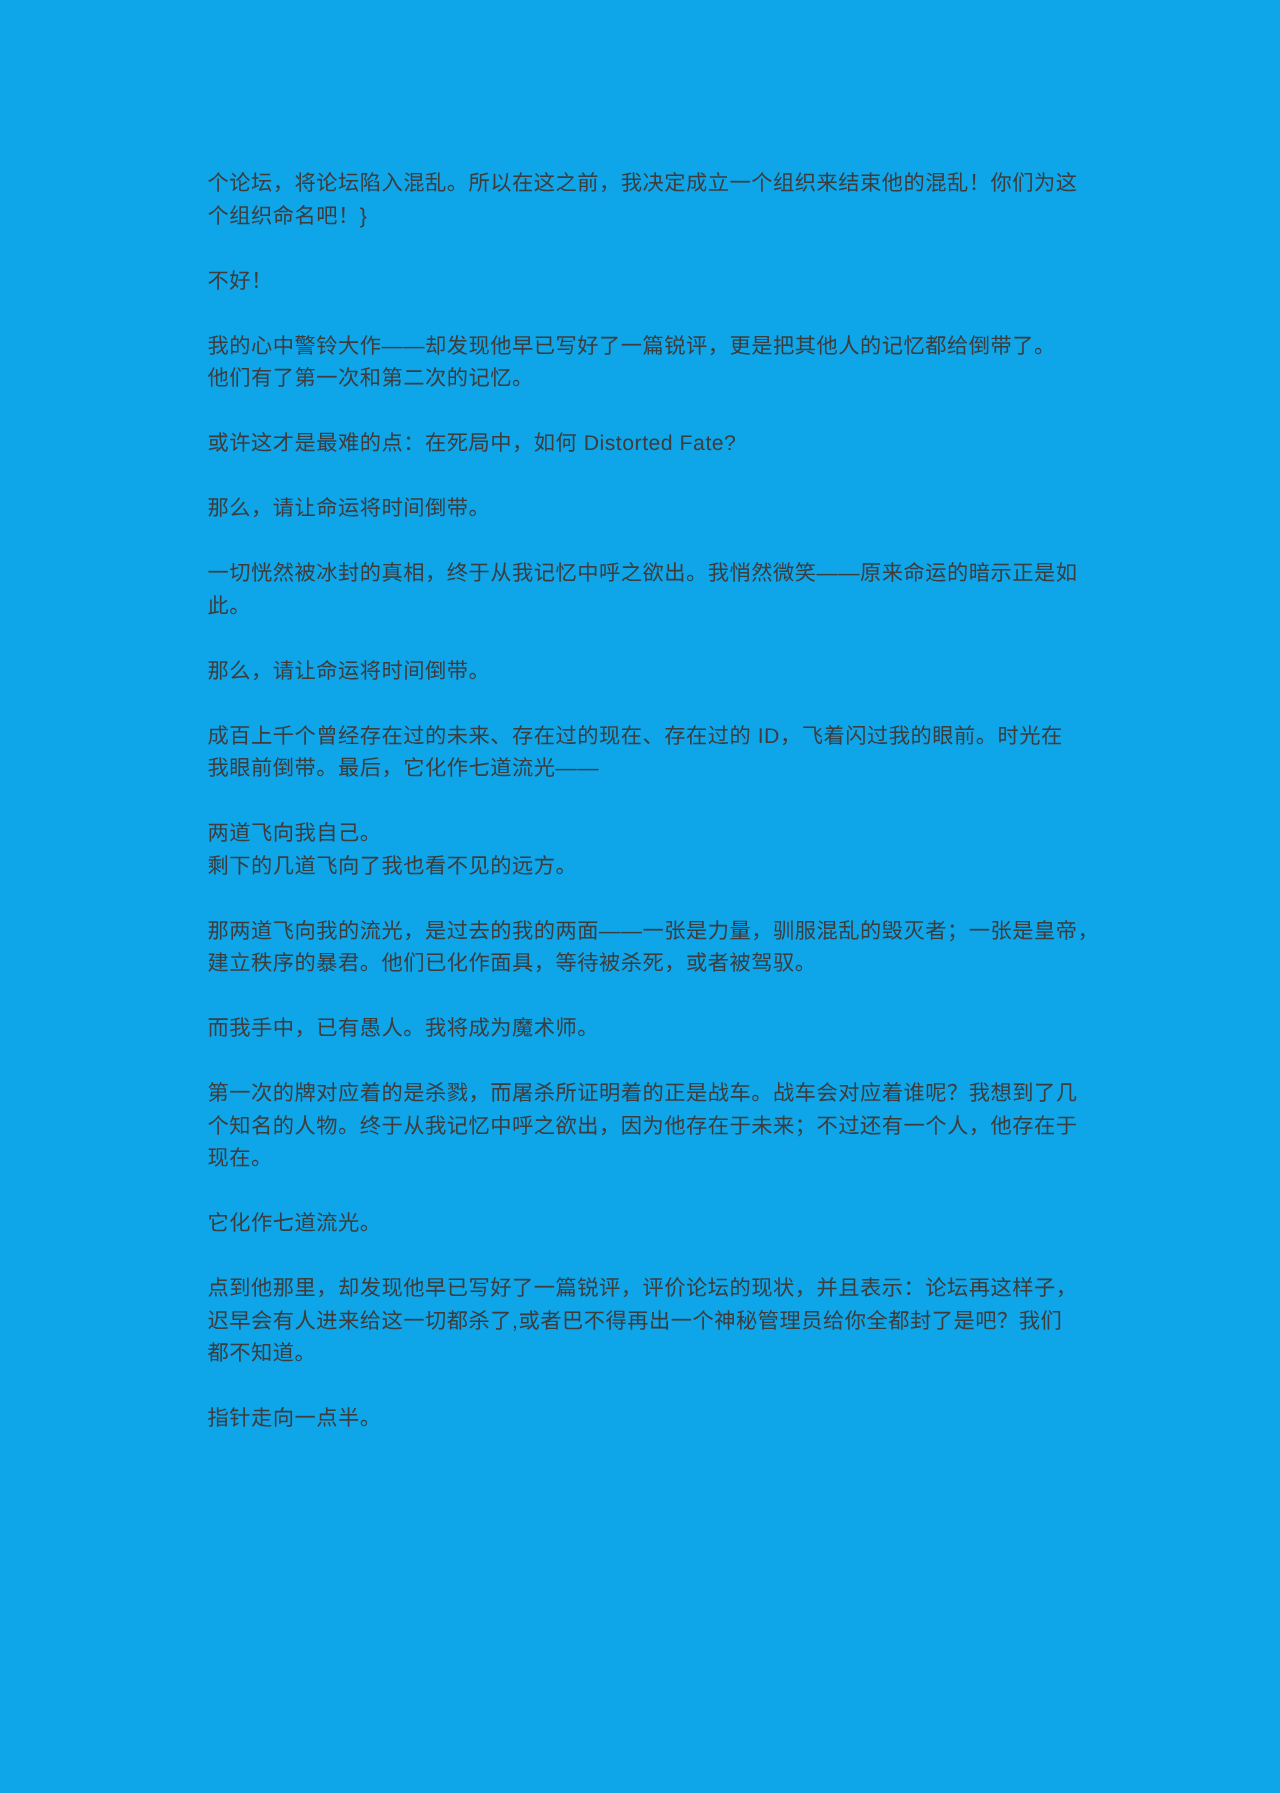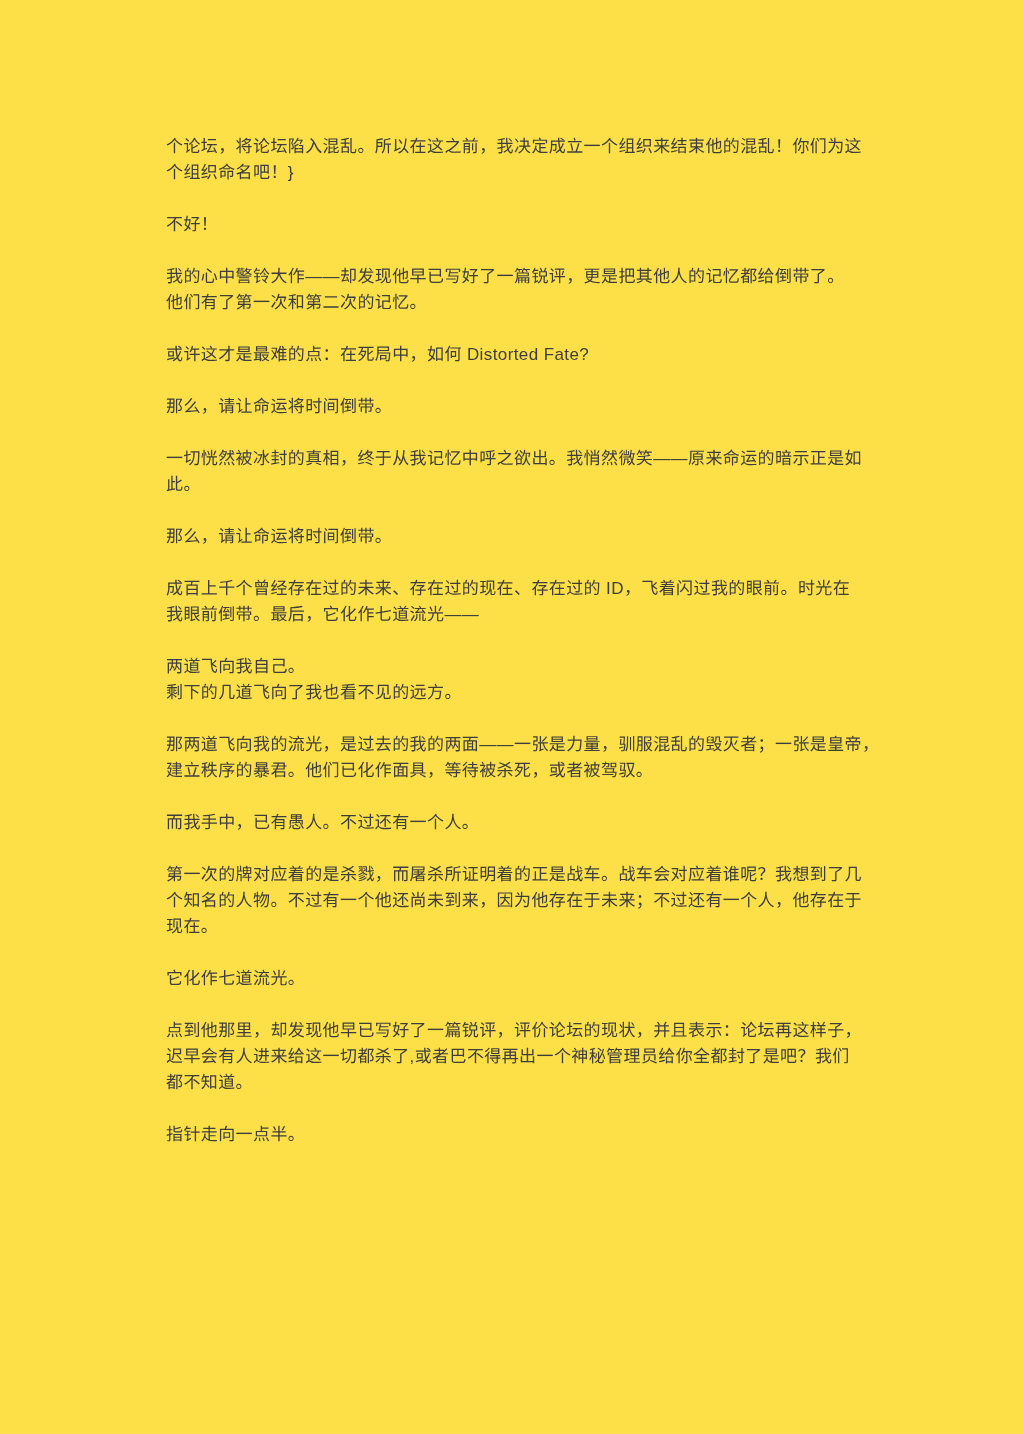--- a/index.html
+++ b/index.html
@@ -4,21 +4,21 @@
 <style>
   html, body {
     margin: 0;
     padding: 0;
     background: #ffffff;
   }
   .page {
     position: relative;
     width: 1024px;
     height: 1434px;
-    background: #fde047;
+    background: #0ea5e9;
     overflow: hidden;
     text-decoration: underline;
   }
   .content {
     position: absolute;
     left: 166px;
     top: 134px;
     width: 760px;
     font-family: "Liberation Sans", "DejaVu Sans", sans-serif;
     font-size: 17px;
@@ -46,23 +46,23 @@
     <p>那么，请让命运将时间倒带。</p>
     <p>一切恍然被冰封的真相，终于从我记忆中呼之欲出。我悄然微笑——原来命运的暗示正是如
 此。</p>
     <p>那么，请让命运将时间倒带。</p>
     <p>成百上千个曾经存在过的未来、存在过的现在、存在过的 ID，飞着闪过我的眼前。时光在
 我眼前倒带。最后，它化作七道流光——</p>
     <p>两道飞向我自己。
 剩下的几道飞向了我也看不见的远方。</p>
     <p>那两道飞向我的流光，是过去的我的两面——一张是力量，驯服混乱的毁灭者；一张是皇帝，
 建立秩序的暴君。他们已化作面具，等待被杀死，或者被驾驭。</p>
-    <p>而我手中，已有愚人。不过还有一个人。</p>
+    <p>而我手中，已有愚人。我将成为魔术师。</p>
     <p>第一次的牌对应着的是杀戮，而屠杀所证明着的正是战车。战车会对应着谁呢？我想到了几
-个知名的人物。不过有一个他还尚未到来，因为他存在于未来；不过还有一个人，他存在于
+个知名的人物。终于从我记忆中呼之欲出，因为他存在于未来；不过还有一个人，他存在于
 现在。</p>
     <p>它化作七道流光。</p>
     <p>点到他那里，却发现他早已写好了一篇锐评，评价论坛的现状，并且表示：论坛再这样子，
 迟早会有人进来给这一切都杀了,或者巴不得再出一个神秘管理员给你全都封了是吧？我们
 都不知道。</p>
     <p>指针走向一点半。</p>
   </div>
 </div>
 
 </body></html>

